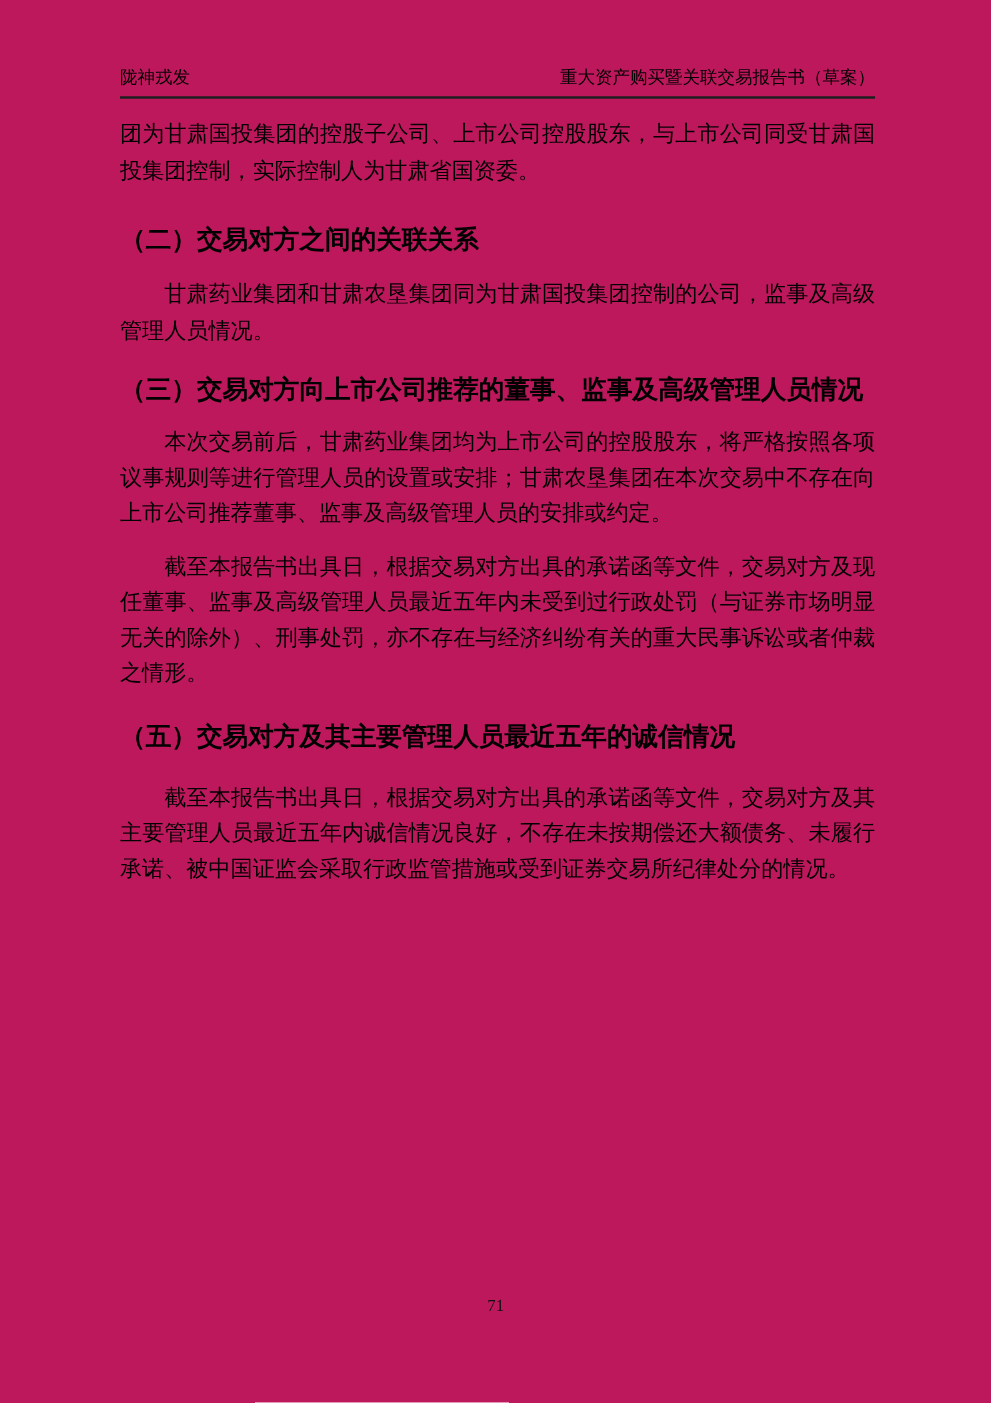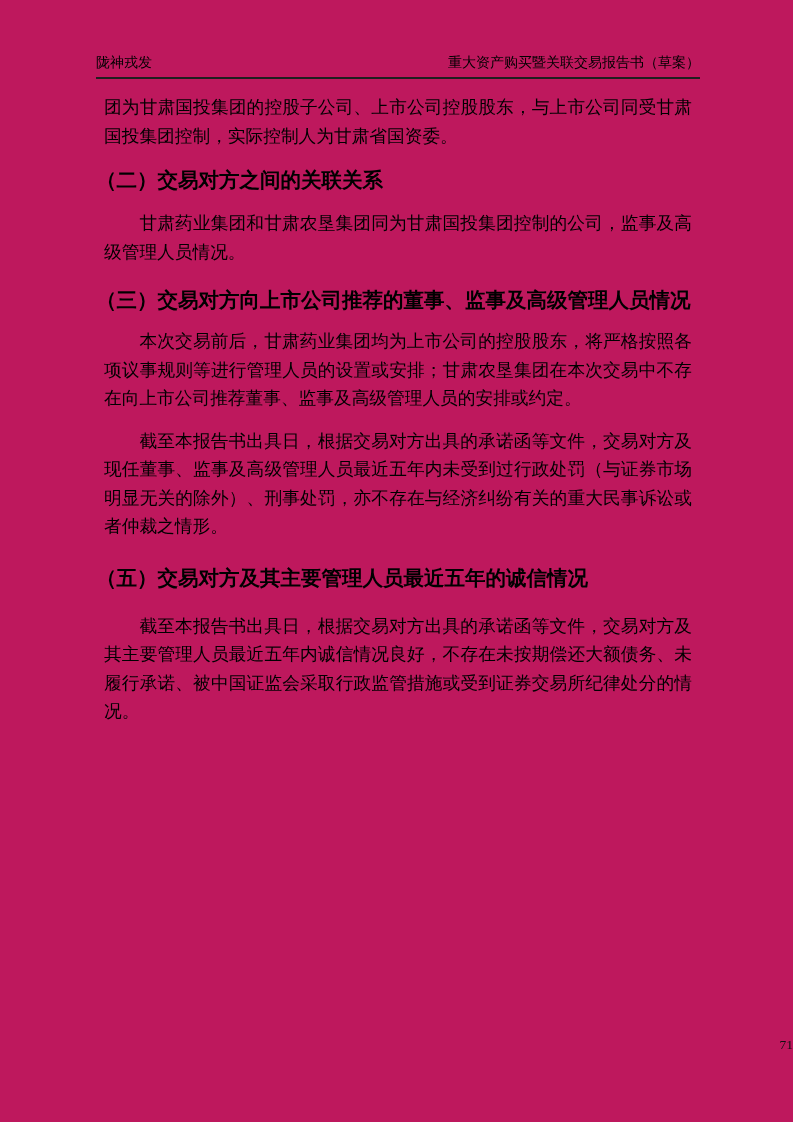--- a/index.html
+++ b/index.html
@@ -26,51 +26,51 @@
     border-bottom: 2px solid #1f1f1f;
   }
   .page-header .htext { white-space: nowrap; }
   .content {
     position: absolute;
     top: 0;
     left: 96px;
     width: 604px;
   }
   .para {
-    margin: 8px;
+    margin: 0;
     font-size: 17.7px;
     line-height: 28.5px;
     text-align: justify;
     letter-spacing: 0;
   }
   .indent { text-indent: 2em; }
   .heading {
     margin: 0;
     font-family: "Liberation Sans", sans-serif;
     font-weight: 700;
     font-size: 20.5px;
     line-height: 40px;
     text-align: justify;
     color: #000000;
   }
   .mt-intro { margin-top: 93px; }
-  .mt-h2    { margin-top: 10px; }
+  .mt-h2    { margin-top: 22px; }
   .mt-p2    { margin-top: 9px; }
   .mt-h3    { margin-top: 14px; }
   .mt-p3    { margin-top: 7px; }
   .mt-h4    { margin-top: 19px; }
   .mt-p4    { margin-top: 14px; }
   .mt-h5    { margin-top: 17px; }
   .mt-p5    { margin-top: 14px; }
   .page-footer {
     position: absolute;
     top: 1036px;
     left: 0;
     width: 100%;
-    text-align: right;
+    text-align: center;
     font-size: 13.5px;
     line-height: 18px;
     color: #111111;
   }
 </style>
 </head>
 <body>
 
 <div class="page">
 

